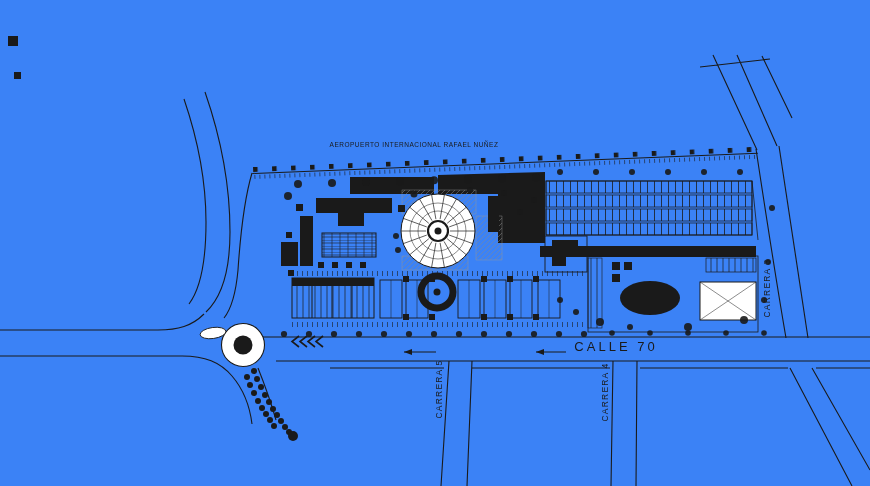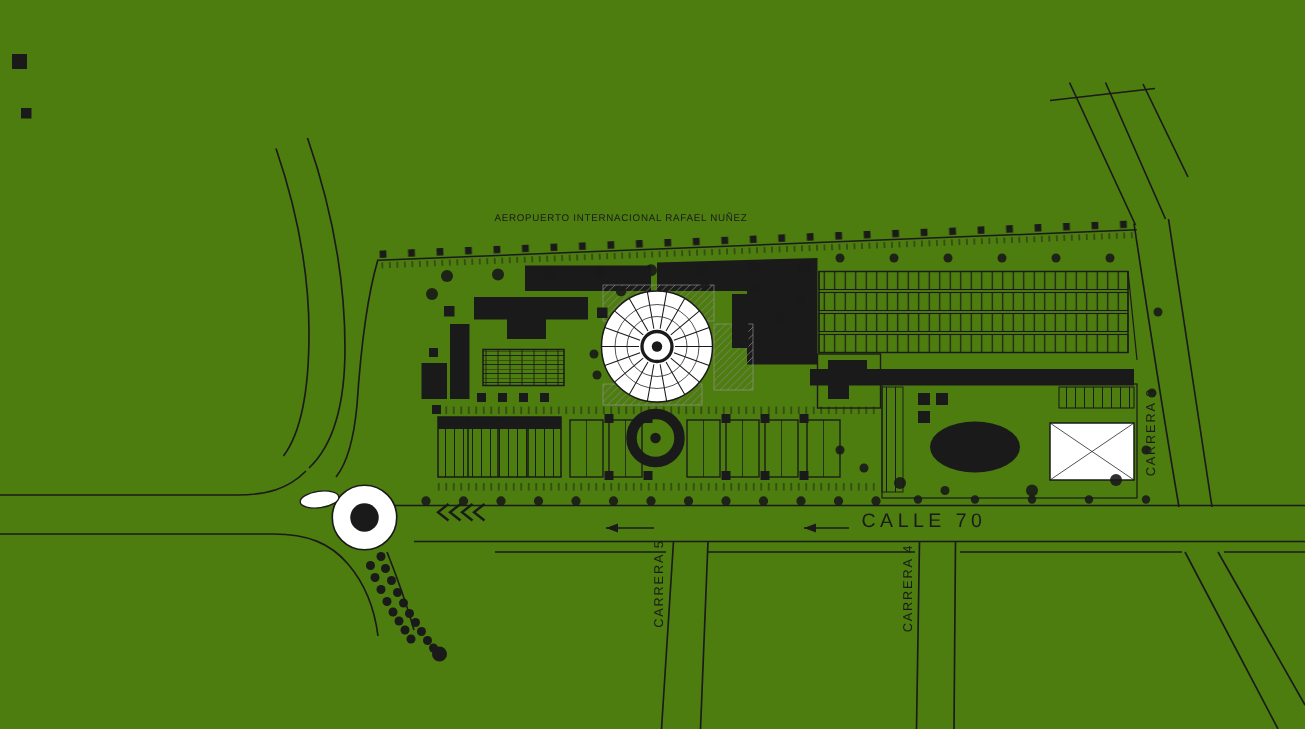--- a/index.html
+++ b/index.html
@@ -1,16 +1,16 @@
 <!DOCTYPE html>
 <html><head>
 <meta charset="utf-8">
 <style>
   html,body{margin:0;padding:0;background:#ffffff;width:870px;height:486px;overflow:hidden}
-  .stage{position:relative;width:870px;height:486px;background:#4d7c0f}
+  .stage{position:relative;width:870px;height:486px;background:#3b82f6}
   svg{display:block}
   .lbl{font-family:"Liberation Sans","DejaVu Sans",sans-serif;fill:#1a1a1a}
 </style>
 </head>
 <body>
 
 <div class="stage">
 <svg width="870" height="486" viewBox="0 0 870 486">
   <defs>
     <pattern id="vh6" width="6" height="8" patternUnits="userSpaceOnUse">

